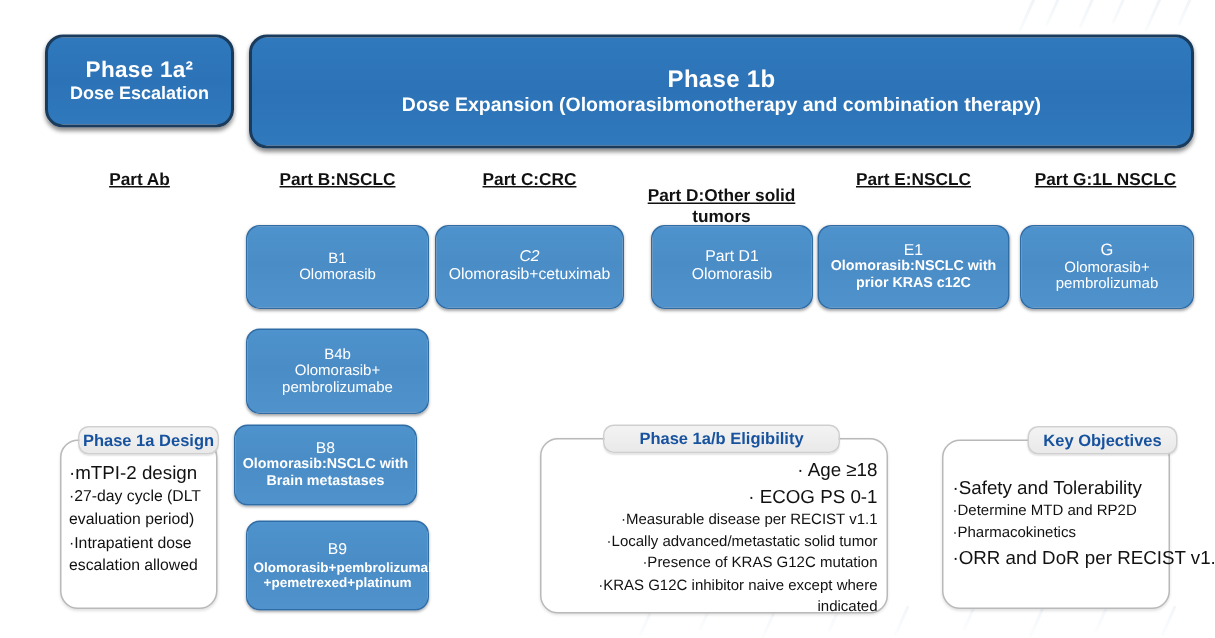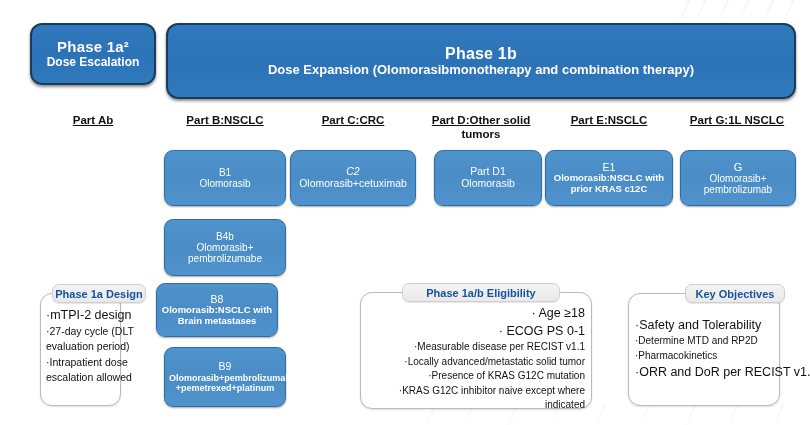--- a/index.html
+++ b/index.html
@@ -118,21 +118,21 @@
 
   <div class="partlabel" style="left:30px;top:113px;width:126px;">
     <u>Part Ab</u>
   </div>
   <div class="partlabel" style="left:164px;top:113px;width:122px;">
     <u>Part  B:NSCLC</u>
   </div>
   <div class="partlabel" style="left:290px;top:113px;width:126px;">
     <u>Part  C:CRC</u>
   </div>
-  <div class="partlabel" style="left:420px;top:113px;width:122px;">
+  <div class="partlabel" style="left:420px;top:124px;width:122px;">
     <u>Part   D:Other   solid</u>
     <span style="display:block">tumors</span>
   </div>
   <div class="partlabel" style="left:545px;top:113px;width:128px;">
     <u>Part  E:NSCLC</u>
   </div>
   <div class="partlabel" style="left:678px;top:113px;width:118px;">
     <u>Part G:1L NSCLC</u>
   </div>
 
@@ -192,21 +192,21 @@
 
   <div class="bbox" style="left:164px;top:347px;width:122px;height:60px;font-size:9px;">
     <div class="inner">
       <span class="l1" style="font-weight:normal;font-size:10.5px">B9</span>
       <span class="l2" style="font-weight:bold">Olomorasib+pembrolizumab</span>
       <span class="l3" style="font-weight:bold">+pemetrexed+platinum</span>
     </div>
   </div>
 
   <div class="badge" style="left:52px;top:284px;width:94px;height:19px;">Phase 1a Design</div>
-  <div class="card" style="left:40px;top:293px;width:81px;height:113px;">
+  <div class="card" style="left:40px;top:293px;width:105px;height:113px;">
     <div class="body" style="padding:12px 5px 4px 5px;">
       <span class="row big">·mTPI-2 design</span>
       <span class="row" style="font-size:10.5px">·27-day   cycle   (DLT</span>
       <span class="row" style="font-size:10.5px">  evaluation    period)</span>
       <span class="row" style="font-size:10.5px">·Intrapatient      dose</span>
       <span class="row" style="font-size:10.5px">  escalation   allowed</span>
     </div>
   </div>
 
   <div class="badge" style="left:402px;top:283px;width:158px;height:19px;">Phase 1a/b Eligibility</div>

